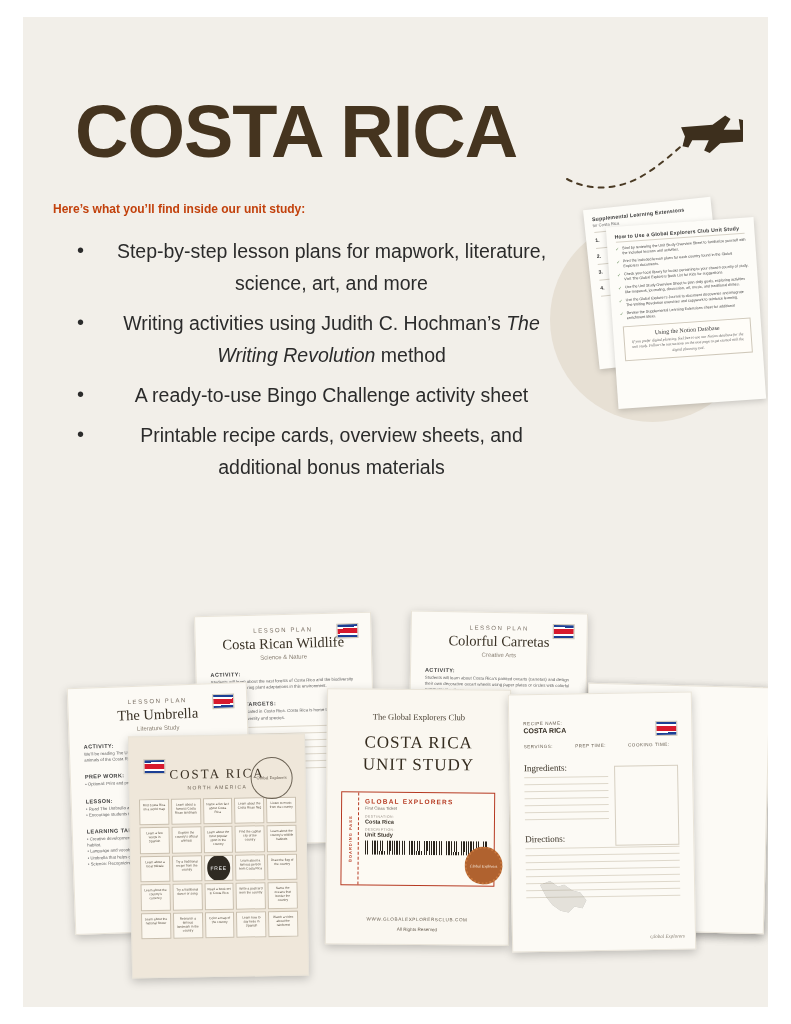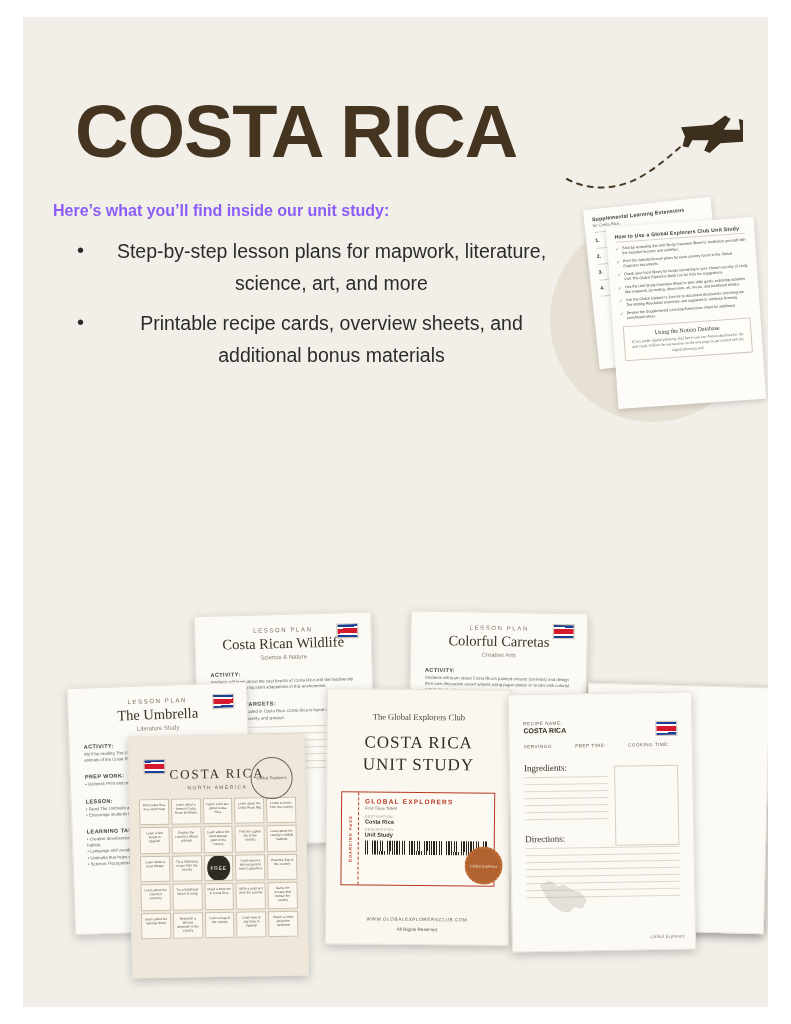--- a/index.html
+++ b/index.html
@@ -48,23 +48,23 @@
     top: 80px;
     width: 180px;
     height: 100px;
   }
 
   
   .intro {
     position: absolute;
     left: 30px;
     top: 185px;
-    font-size: 16px;
+    font-size: 12px;
     font-weight: bold;
-    color: #8b5cf6;
+    color: #c2410c;
   }
   .bullets {
     position: absolute;
     left: 48px;
     top: 218px;
     width: 495px;
     margin: 0;
     padding: 0;
     list-style: none;
     color: #2b2b2b;
@@ -488,20 +488,22 @@
       <path d="M4 82 C 30 96, 60 92, 84 76 C 106 62, 122 44, 140 32" stroke="#4a3a24" stroke-width="2" fill="none" stroke-dasharray="5 6" stroke-linecap="round"></path>
       <g transform="translate(120,6) rotate(14)" fill="#3d2f1d">
         <path d="M4 24 L34 14 L44 2 L50 4 L46 16 L62 12 L58 2 L64 2 L72 12 L82 10 C 88 9, 90 16, 84 18 L46 30 L38 42 L32 41 L34 30 L18 34 L16 42 L10 42 L10 32 Z"></path>
       </g>
     </svg>
   </div>
 
   <div class="intro">Here’s what you’ll find inside our unit study:</div>
   <ul class="bullets">
     <li><span>Step-by-step lesson plans for mapwork, literature, science, art, and more</span></li>
+    <li><span>Writing activities using Judith C. Hochman’s </span><span class="it">The Writing Revolution</span><span> method</span></li>
+    <li><span>A ready-to-use Bingo Challenge activity sheet</span></li>
     <li><span>Printable recipe cards, overview sheets, and additional bonus materials</span></li>
   </ul>
 
   <div class="circle-bg"></div>
 
   <div class="mini-sheet ms1">
     <div class="ms-title">Supplemental Learning Extensions</div>
     <div class="ms-sub">for Costa Rica</div>
     <div class="ruler"></div>
     <div class="numline"><b>1.</b></div>

